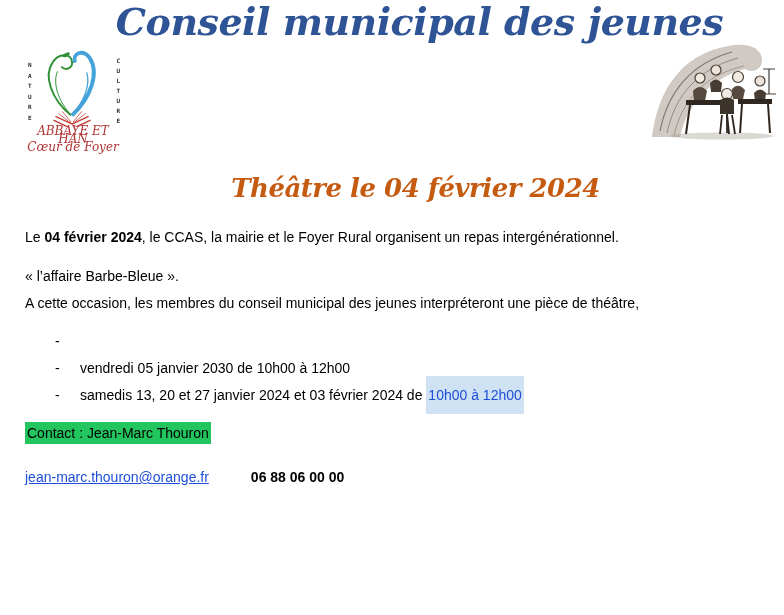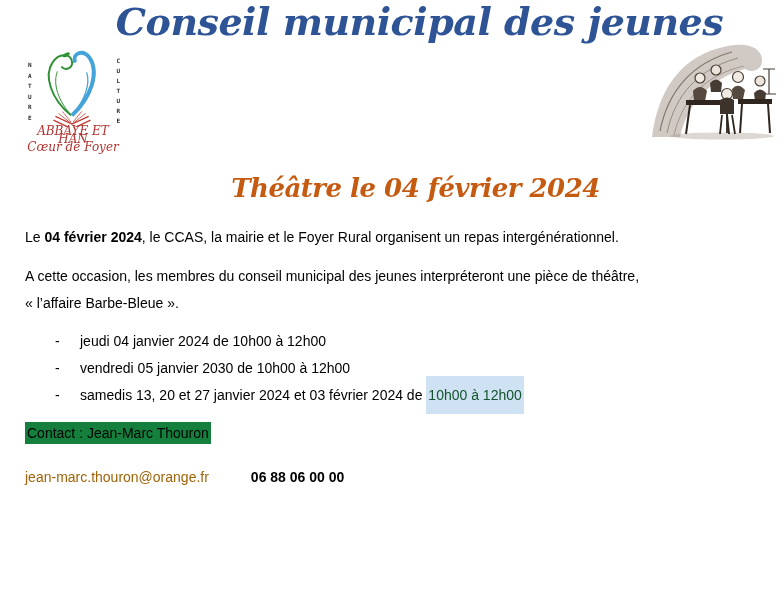--- a/index.html
+++ b/index.html
@@ -41,25 +41,25 @@
   
   main { margin: 16px 24px 16px 25px; font-size: 14px; line-height: 27px; color: #000; }
   main p { margin: 0 0 12px 0; }
   .p2 { margin-bottom: 11px; }
   .p2 span { display: block; }
   .p3 { margin-bottom: 11px; }
   .bold { font-weight: bold; }
   ul.dashlist { list-style: none; margin: 0 0 11px 0; padding: 0; }
   ul.dashlist li { display: flex; line-height: 27px; }
   ul.dashlist .dash { width: 25px; margin-left: 30px; flex: 0 0 auto; }
-  .hl { background: #15803d; padding: 3px 2px; }
-  .hl-time { background: #cfe2f3; padding: 11px 2px; color: #14532d; }
+  .hl { background: #22c55e; padding: 3px 2px; }
+  .hl-time { background: #cfe2f3; padding: 11px 2px; color: #1d4ed8; }
   .contact-line { margin-bottom: 17px; }
   .email-line { margin-bottom: 9px; }
-  .email-link { color: #a16207; cursor: pointer; }
+  .email-link { color: #1d4ed8; text-decoration: underline; cursor: pointer; }
   .phone { margin-left: 42px; font-weight: bold; }
   .footnote { margin-bottom: 0; }
 </style>
 </head>
 <body>
 
 <div class="page">
 
   <div class="hdr-space">
 
@@ -122,29 +122,28 @@
     <h1>Conseil municipal des jeunes</h1>
   </div>
 
   <h2>Théâtre le 04 février 2024</h2>
 
   <main>
 
     <p><span>Le </span><span class="bold">04 février 2024</span><span>, le CCAS, la mairie et le Foyer Rural organisent un repas intergénérationnel.</span></p>
 
     <p class="p2">
+      <span>« l’affaire Barbe-Bleue ».</span>
       <span>A cette occasion, les membres du conseil municipal des jeunes interpréteront une pièce de théâtre,</span>
-      <span>« l’affaire Barbe-Bleue ».</span>
     </p>
 
 
     <ul class="dashlist">
       <li>
         <span class="dash">-</span>
-        <span>jeudi 04 janvier 2024 de 10h00 à 12h00</span>
       </li>
       <li>
         <span class="dash">-</span>
         <span>vendredi 05 janvier 2030 de 10h00 à 12h00</span>
       </li>
       <li>
         <span class="dash">-</span>
         <span><span>samedis 13, 20 et 27 janvier 2024 et 03 février 2024 de </span><span class="hl-time">10h00 à 12h00</span></span>
       </li>
     </ul>

